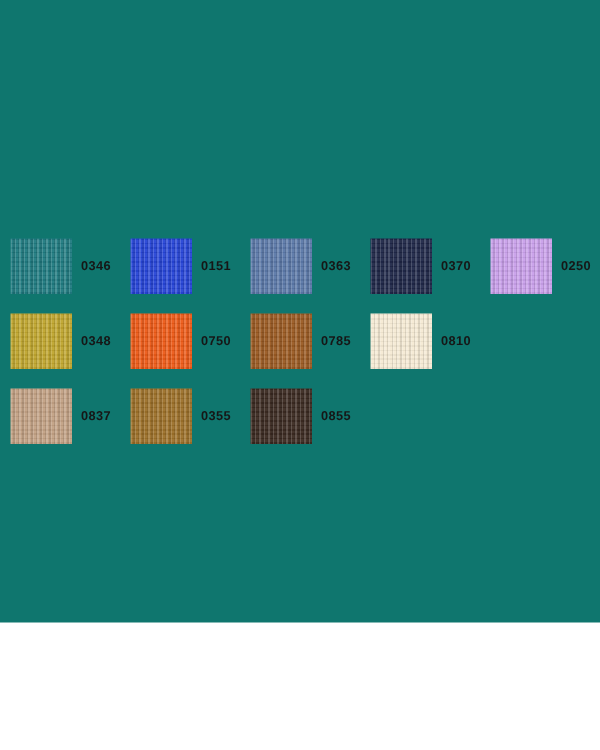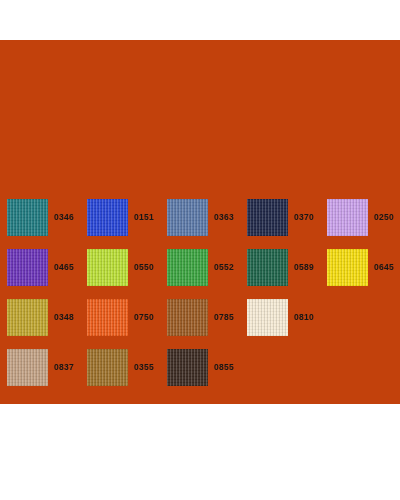--- a/index.html
+++ b/index.html
@@ -12,23 +12,22 @@
     background: #ffffff;
     font-family: "Liberation Sans", sans-serif;
     overflow: hidden;
   }
 
   #swatch-chart {
     position: absolute;
     left: 0;
     top: 0;
     width: 400px;
-    height: 364px;
-    background: #c2410c;
-    margin-top: 40px;
+    height: 415px;
+    background: #0f766e;
   }
 
   .grid {
     position: absolute;
     left: 0;
     top: 152px;
     width: 400px;
   }
 
   .row {
@@ -109,42 +108,20 @@
       <div class="cell">
         <div class="swatch" style="background-color: rgb(31, 39, 72);"></div>
         <span class="label">0370</span>
       </div>
       <div class="cell">
         <div class="swatch" style="background-color: rgb(201, 160, 234);"></div>
         <span class="label">0250</span>
       </div>
     </div>
 
-    <div class="row">
-      <div class="cell">
-        <div class="swatch" style="background-color: rgb(106, 51, 184);"></div>
-        <span class="label">0465</span>
-      </div>
-      <div class="cell">
-        <div class="swatch" style="background-color: rgb(185, 222, 53);"></div>
-        <span class="label">0550</span>
-      </div>
-      <div class="cell">
-        <div class="swatch" style="background-color: rgb(58, 163, 63);"></div>
-        <span class="label">0552</span>
-      </div>
-      <div class="cell">
-        <div class="swatch" style="background-color: rgb(29, 99, 73);"></div>
-        <span class="label">0589</span>
-      </div>
-      <div class="cell">
-        <div class="swatch" style="background-color: rgb(245, 220, 13);"></div>
-        <span class="label">0645</span>
-      </div>
-    </div>
 
     <div class="row">
       <div class="cell">
         <div class="swatch" style="background-color: rgb(191, 165, 46);"></div>
         <span class="label">0348</span>
       </div>
       <div class="cell">
         <div class="swatch" style="background-color: rgb(236, 90, 23);"></div>
         <span class="label">0750</span>
       </div>

